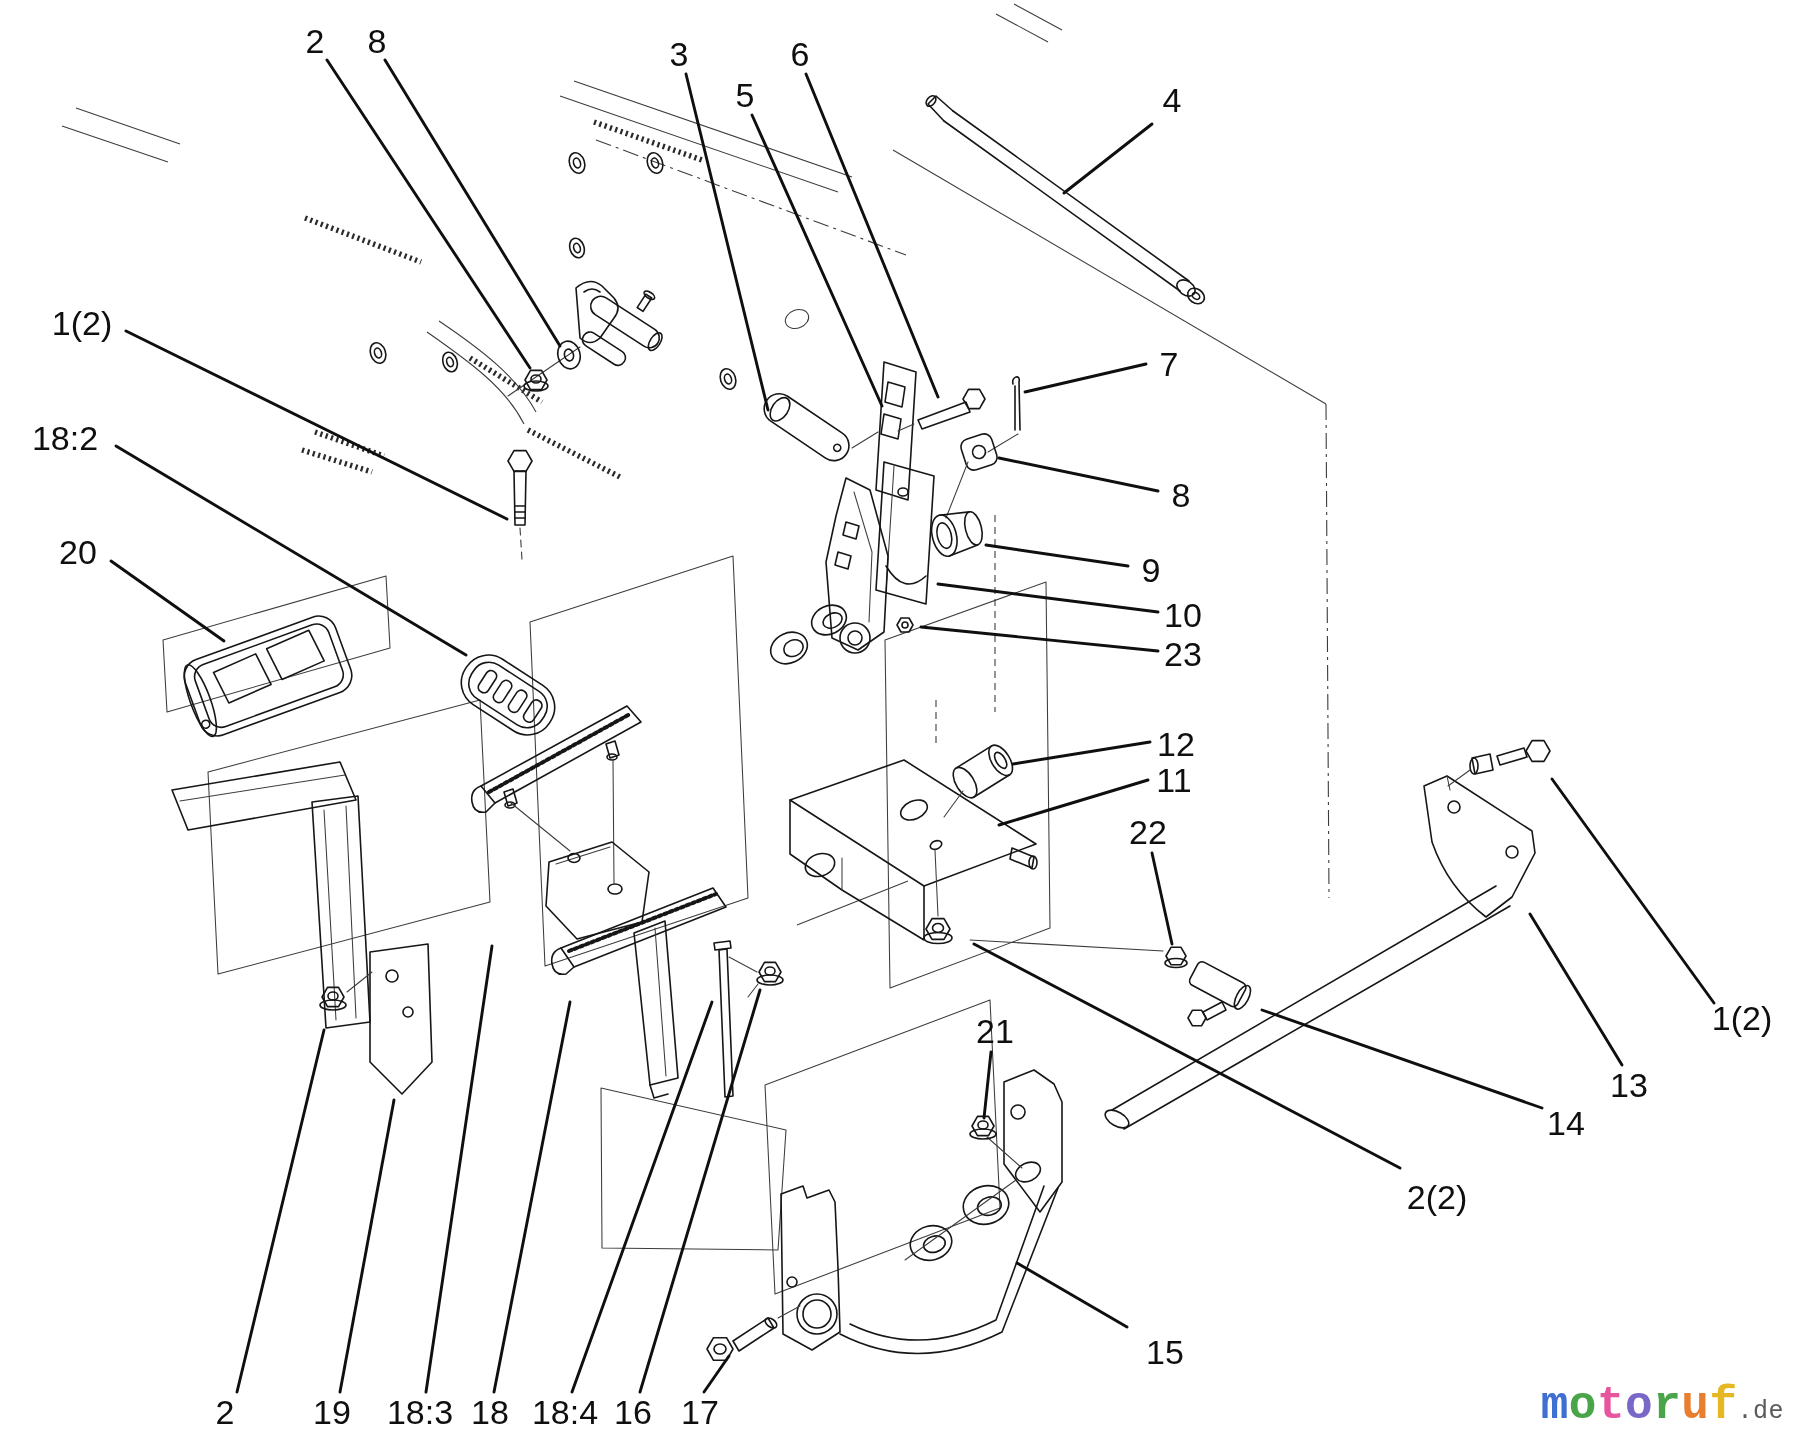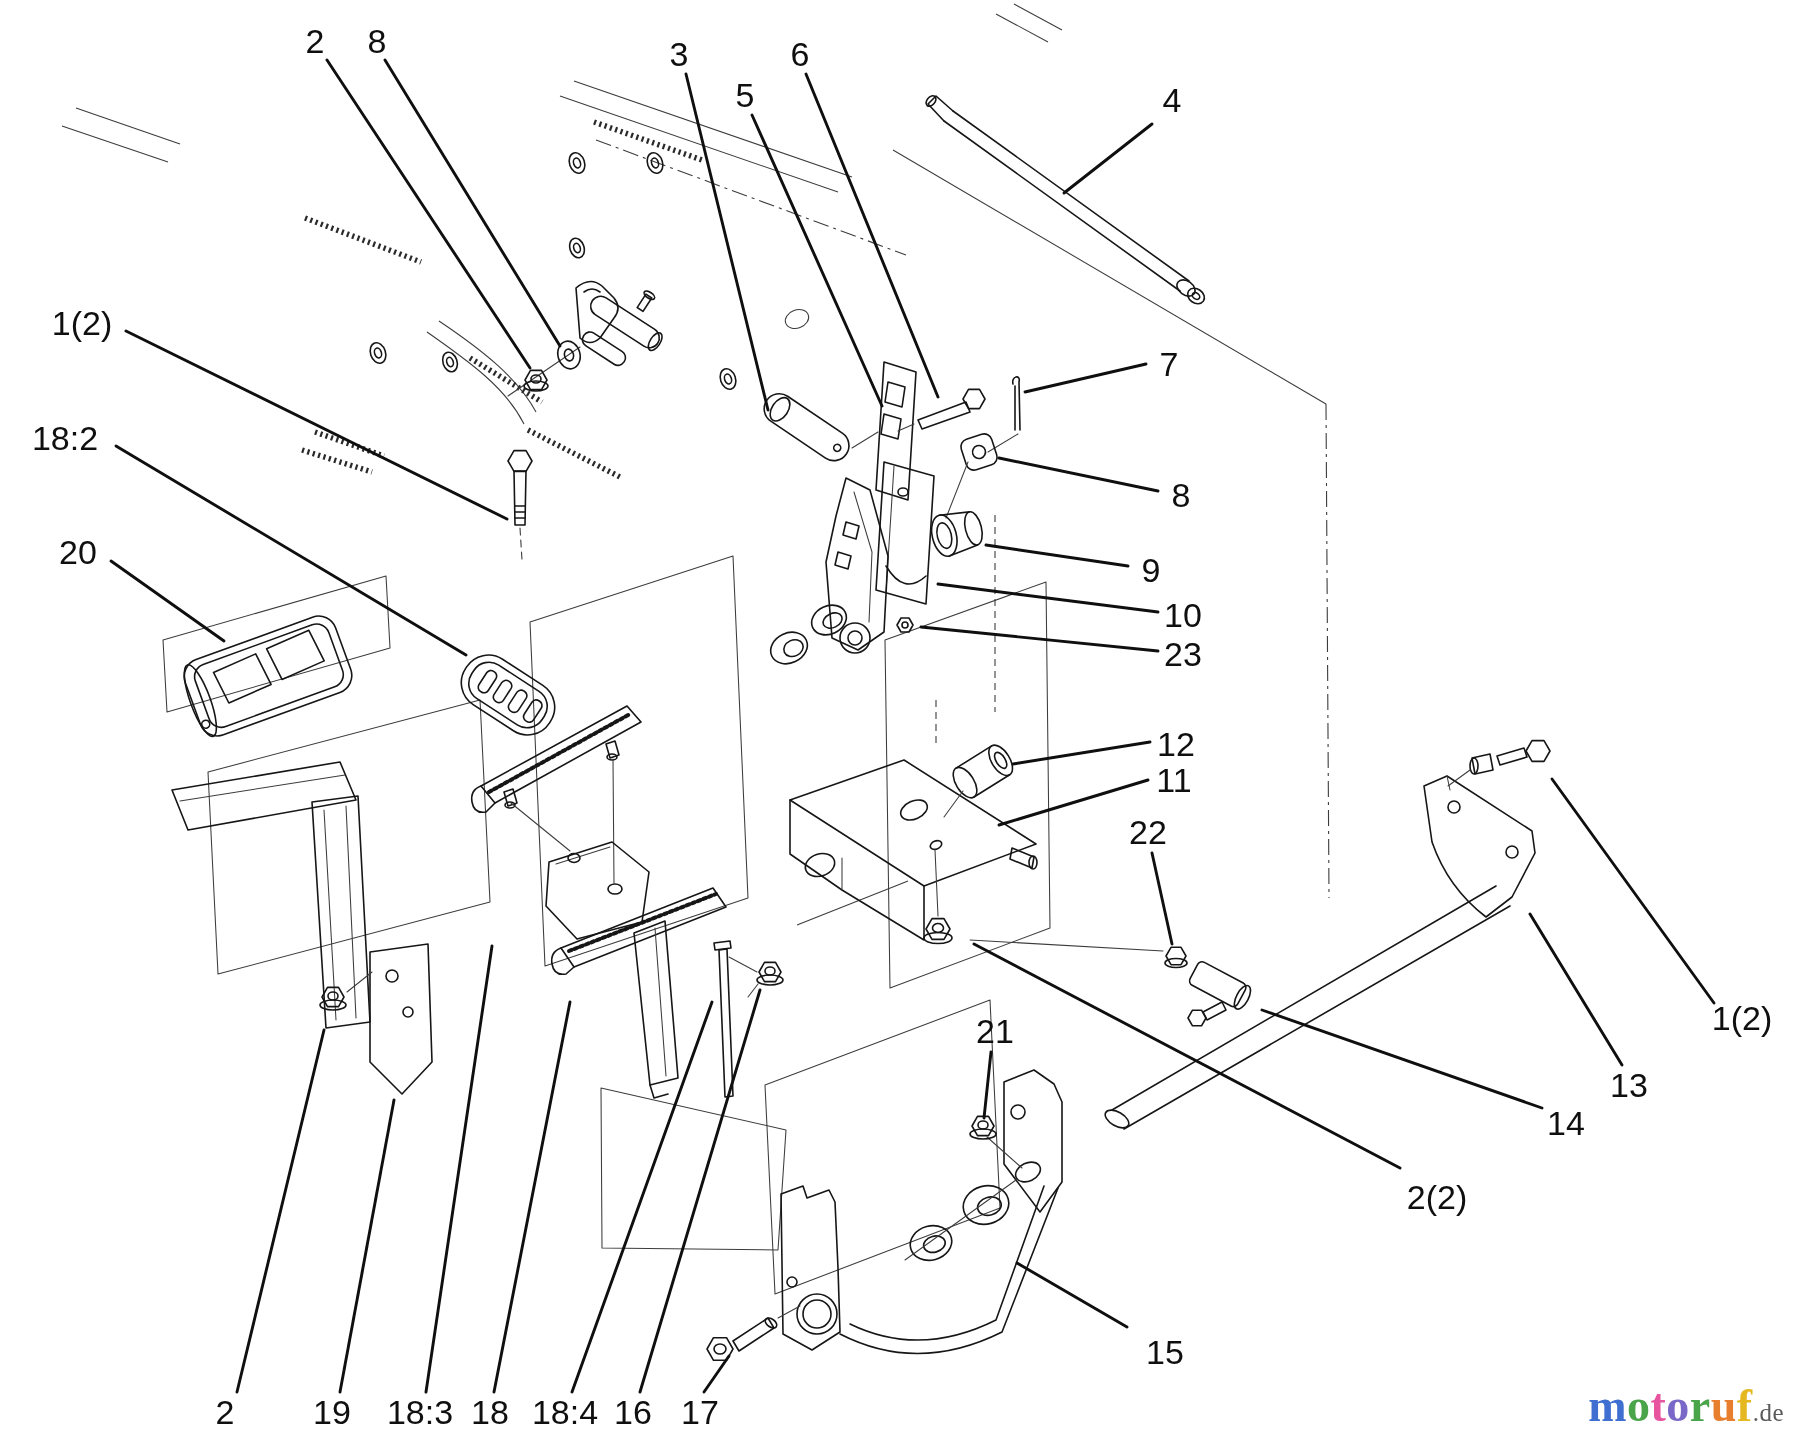--- a/index.html
+++ b/index.html
@@ -7,21 +7,21 @@
          font-family:"Liberation Sans",sans-serif;}
   svg{position:absolute;left:0;top:0;}
   .part{fill:none;stroke:#161616;stroke-width:1.6;stroke-linejoin:round;stroke-linecap:round;}
   .thin{fill:none;stroke:#3c3c3c;stroke-width:1.05;stroke-linejoin:round;}
   .hatch{fill:none;stroke:#2a2a2a;stroke-width:5.5;stroke-dasharray:2.2 3.4;}
   .dashdot{fill:none;stroke:#3c3c3c;stroke-width:1.1;stroke-dasharray:16 5 3 5;}
   .dash{fill:none;stroke:#3c3c3c;stroke-width:1.1;stroke-dasharray:7 5;}
   .serr{fill:none;stroke:#161616;stroke-width:4;stroke-dasharray:3 3;}
   .leader{stroke:#0f0f0f;stroke-width:2.9;stroke-linecap:round;}
   .callout-text{font-family:"Liberation Sans",sans-serif;font-size:34px;fill:#0f0f0f;}
-  .logo{position:absolute;right:16px;bottom:6px;font-family:Liberation Serif, serif;
+  .logo{position:absolute;right:16px;bottom:6px;font-family:Liberation Mono, monospace;
         font-weight:600;font-size:46px;line-height:1;letter-spacing:0.5px;}
   .logo .suffix{font-size:25px;font-weight:400;}
 </style>
 </head>
 <body>
 
 <div class="stage">
 <svg width="1800" height="1435" viewBox="0 0 1800 1435">
 
   <g>

